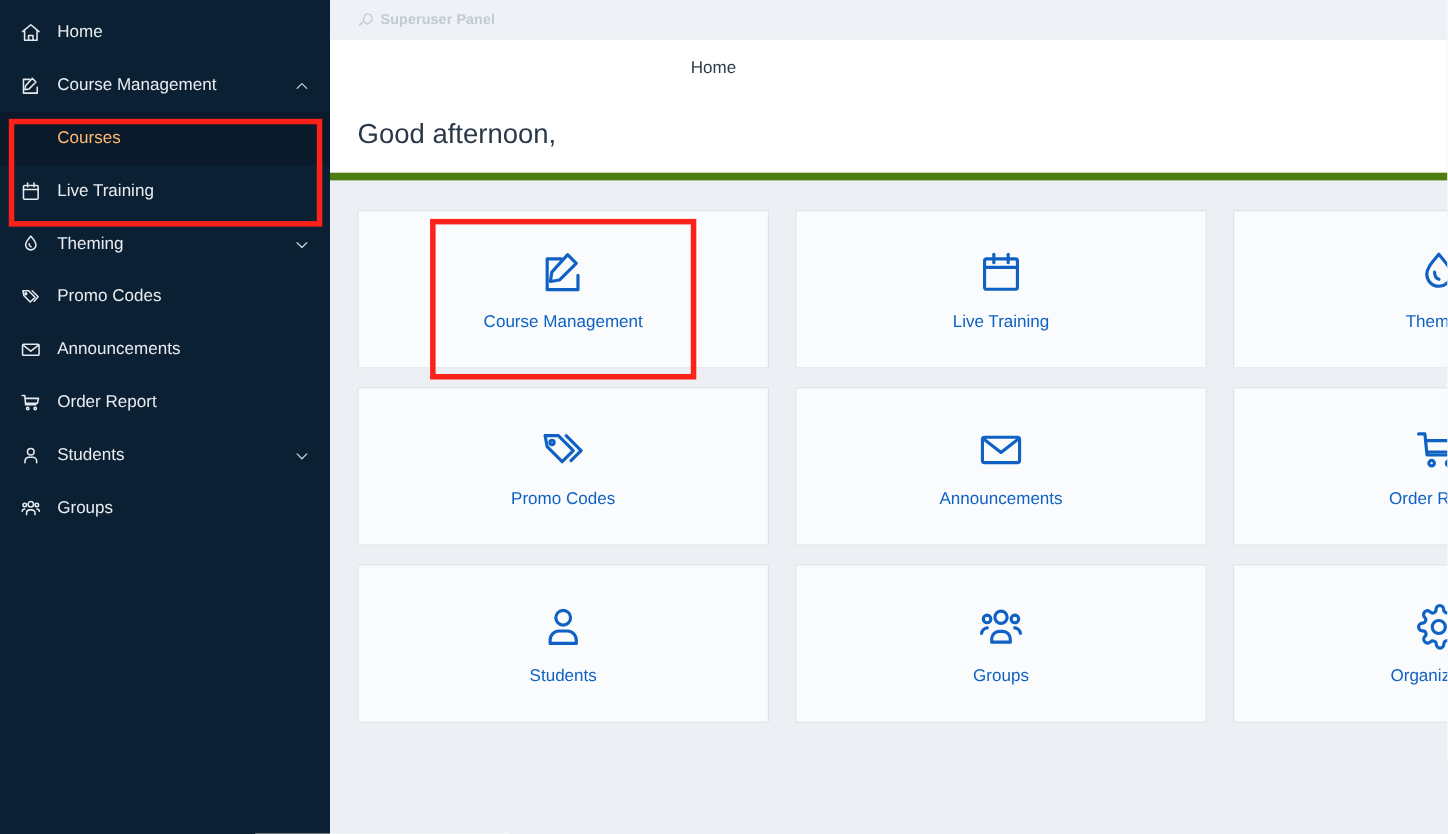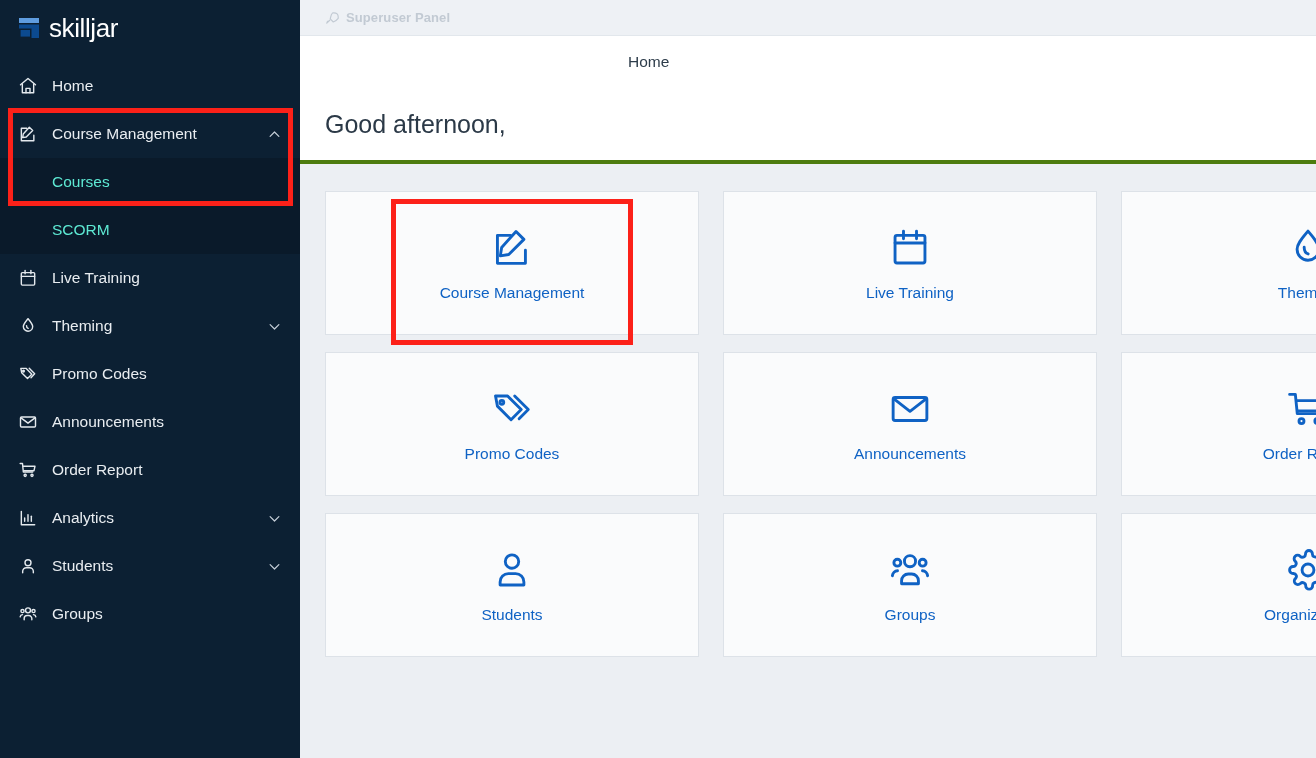--- a/index.html
+++ b/index.html
@@ -77,21 +77,21 @@
     color: #c6cfd8;
     display: flex;
     align-items: center;
   }
   .nav-sub-wrap { background: #0a1a2a; }
   .nav-sub {
     display: flex;
     align-items: center;
     height: 48px;
     padding-left: 52px;
-    color: #5eead4;
+    color: #fdba74;
     font-size: 15.5px;
     cursor: pointer;
   }
 
   
   .main {
     flex: 1;
     height: 758px;
     display: flex;
     flex-direction: column;
@@ -129,21 +129,21 @@
     font-size: 15.5px;
     margin-left: -328px;
     padding-left: 328px;
   }
   .greeting-bar {
     height: 76px;
     background: #ffffff;
     display: flex;
     align-items: center;
     padding-left: 25px;
-    border-bottom: 4px solid #4d7c0f;
+    border-bottom: 7px solid #4d7c0f;
   }
   .greeting {
     color: #2b3947;
     font-size: 25px;
     font-weight: 400;
   }
 
   .grid-area {
     flex: 1;
     padding: 27px 0 0 25px;
@@ -182,31 +182,20 @@
   #hl-sidebar { left: 8px; top: 108px; width: 285px; height: 98px; }
   #hl-card   { left: 391px; top: 199px; width: 242px; height: 146px; }
 </style>
 </head>
 <body>
 
 <div class="app">
 
   <aside class="sidebar">
 
-    <div class="logo-wrap">
-      <span class="logo-mark">
-        <svg width="22" height="22" viewBox="0 0 22 22">
-          <rect x="1" y="1" width="20" height="5" fill="#5f9de0"></rect>
-          <rect x="1" y="7.5" width="20" height="13.5" fill="#0c4a8f"></rect>
-          <rect x="1" y="11.5" width="12.5" height="9.5" fill="#0c2033"></rect>
-          <rect x="2.6" y="13" width="9.4" height="6.6" fill="#0c4a8f"></rect>
-        </svg>
-      </span>
-      <span class="logo-text">skilljar</span>
-    </div>
 
     <nav class="nav">
 
       <div class="nav-item">
         <span class="nav-ico">
           <svg width="20" height="20" viewBox="0 0 24 24" fill="none" stroke="currentColor" stroke-width="1.7" stroke-linecap="round" stroke-linejoin="round">
             <path d="M3 10.5 12 3l9 7.5"></path>
               <path d="M5.2 9.6V20h13.6V9.6"></path>
               <path d="M9.6 20v-5.2h4.8V20"></path>
           </svg>
@@ -226,23 +215,20 @@
           <svg width="15" height="15" viewBox="0 0 24 24" fill="none" stroke="currentColor" stroke-width="1.9" stroke-linecap="round" stroke-linejoin="round">
               <path d="m5 15 7-7 7 7"></path>
             </svg>
         </span>
       </div>
 
       <div class="nav-sub-wrap">
         <div class="nav-sub">
           <span>Courses</span>
         </div>
-        <div class="nav-sub">
-          <span>SCORM</span>
-        </div>
       </div>
 
       <div class="nav-item">
         <span class="nav-ico">
           <svg width="20" height="20" viewBox="0 0 24 24" fill="none" stroke="currentColor" stroke-width="1.7" stroke-linecap="round" stroke-linejoin="round">
             <rect x="4" y="5.5" width="16" height="15" rx="1.2"></rect>
               <path d="M4 10h16"></path>
               <path d="M8.5 3v4"></path>
               <path d="M15.5 3v4"></path>
           </svg>
@@ -292,36 +278,20 @@
           <svg width="20" height="20" viewBox="0 0 24 24" fill="none" stroke="currentColor" stroke-width="1.7" stroke-linecap="round" stroke-linejoin="round">
             <path d="M2.6 4.2h2.8l1 10.2h11.2"></path>
               <path d="M6.4 7.4h14l-1.2 5.4H6.9"></path>
             <circle cx="8.6" cy="18.4" r="1.3"></circle>
               <circle cx="16.8" cy="18.4" r="1.3"></circle>
           </svg>
         </span>
         <span class="nav-label">Order Report</span>
       </div>
 
-      <div class="nav-item">
-        <span class="nav-ico">
-          <svg width="20" height="20" viewBox="0 0 24 24" fill="none" stroke="currentColor" stroke-width="1.7" stroke-linecap="round" stroke-linejoin="round">
-            <path d="M4 4v16h16"></path>
-              <path d="M8 16v-4"></path>
-              <path d="M12 16V8"></path>
-              <path d="M16 16v-6"></path>
-          </svg>
-        </span>
-        <span class="nav-label">Analytics</span>
-        <span class="chev">
-          <svg width="15" height="15" viewBox="0 0 24 24" fill="none" stroke="currentColor" stroke-width="1.9" stroke-linecap="round" stroke-linejoin="round">
-              <path d="m5 9 7 7 7-7"></path>
-            </svg>
-        </span>
-      </div>
 
       <div class="nav-item">
         <span class="nav-ico">
           <svg width="20" height="20" viewBox="0 0 24 24" fill="none" stroke="currentColor" stroke-width="1.7" stroke-linecap="round" stroke-linejoin="round">
             <circle cx="12" cy="8" r="3.6"></circle>
               <path d="M5.6 20v-1.6a4.4 4.4 0 0 1 4.4-4.4h4a4.4 4.4 0 0 1 4.4 4.4V20"></path>
           </svg>
         </span>
         <span class="nav-label">Students</span>
         <span class="chev">

